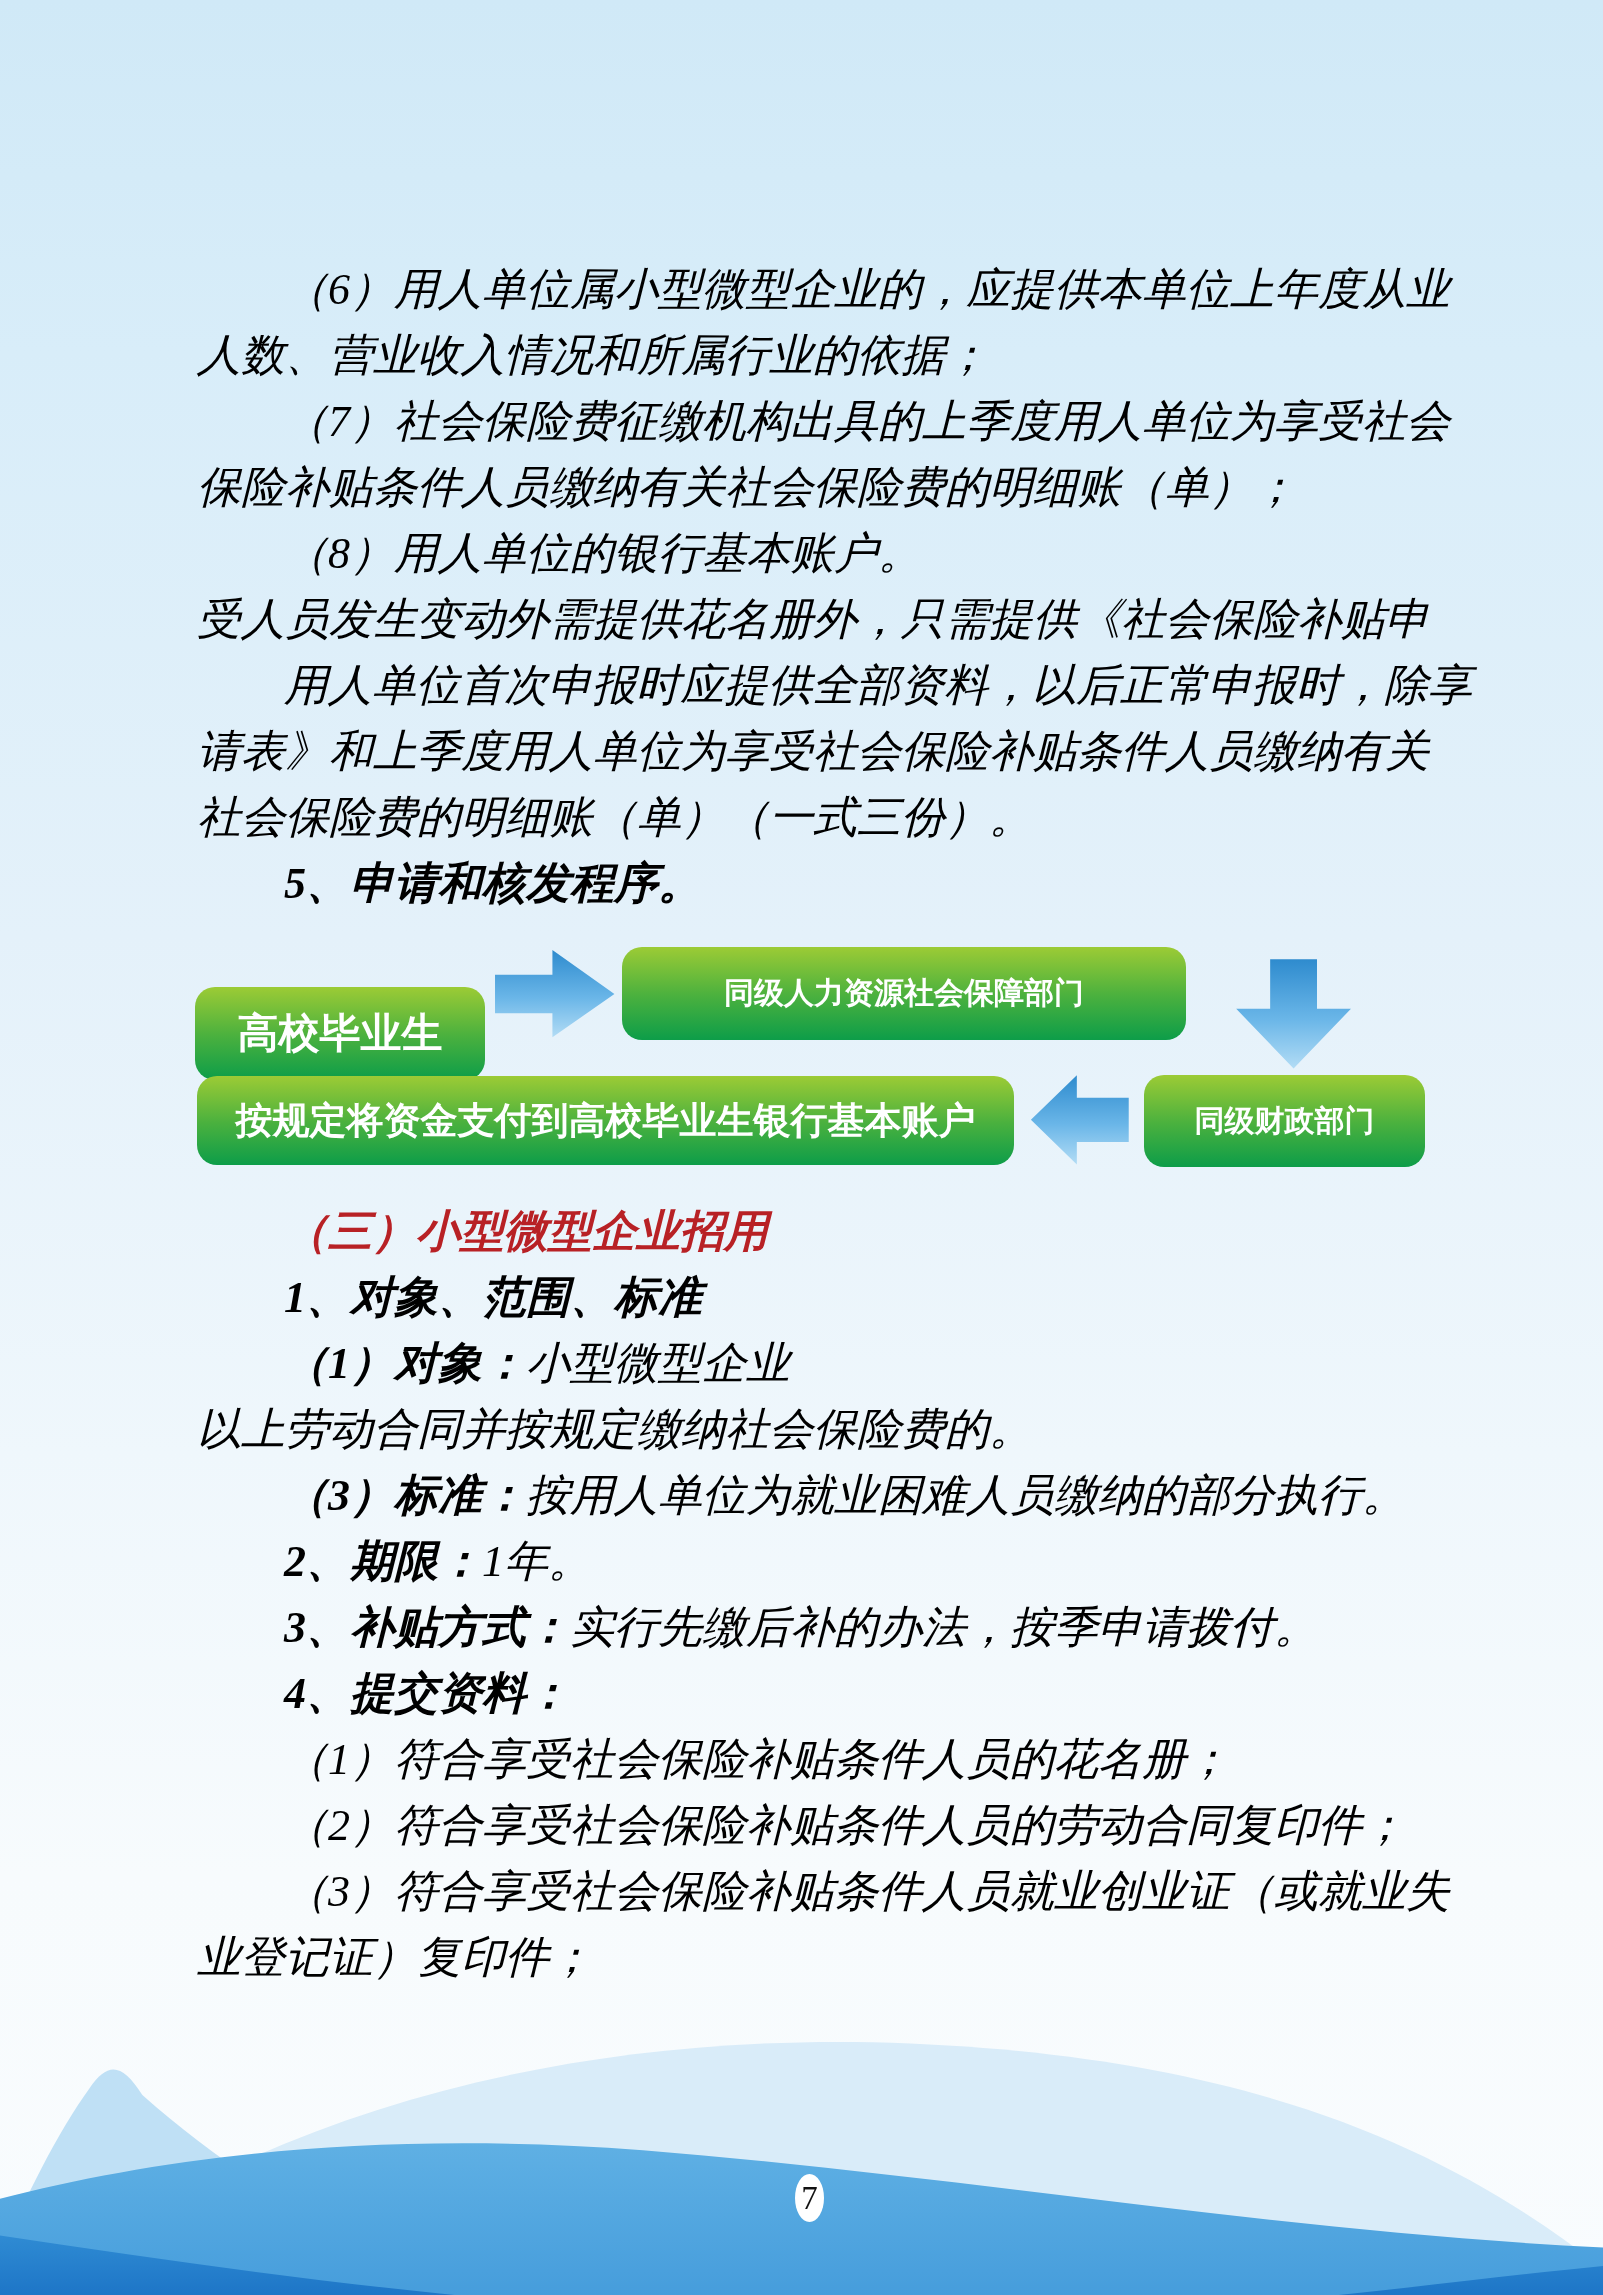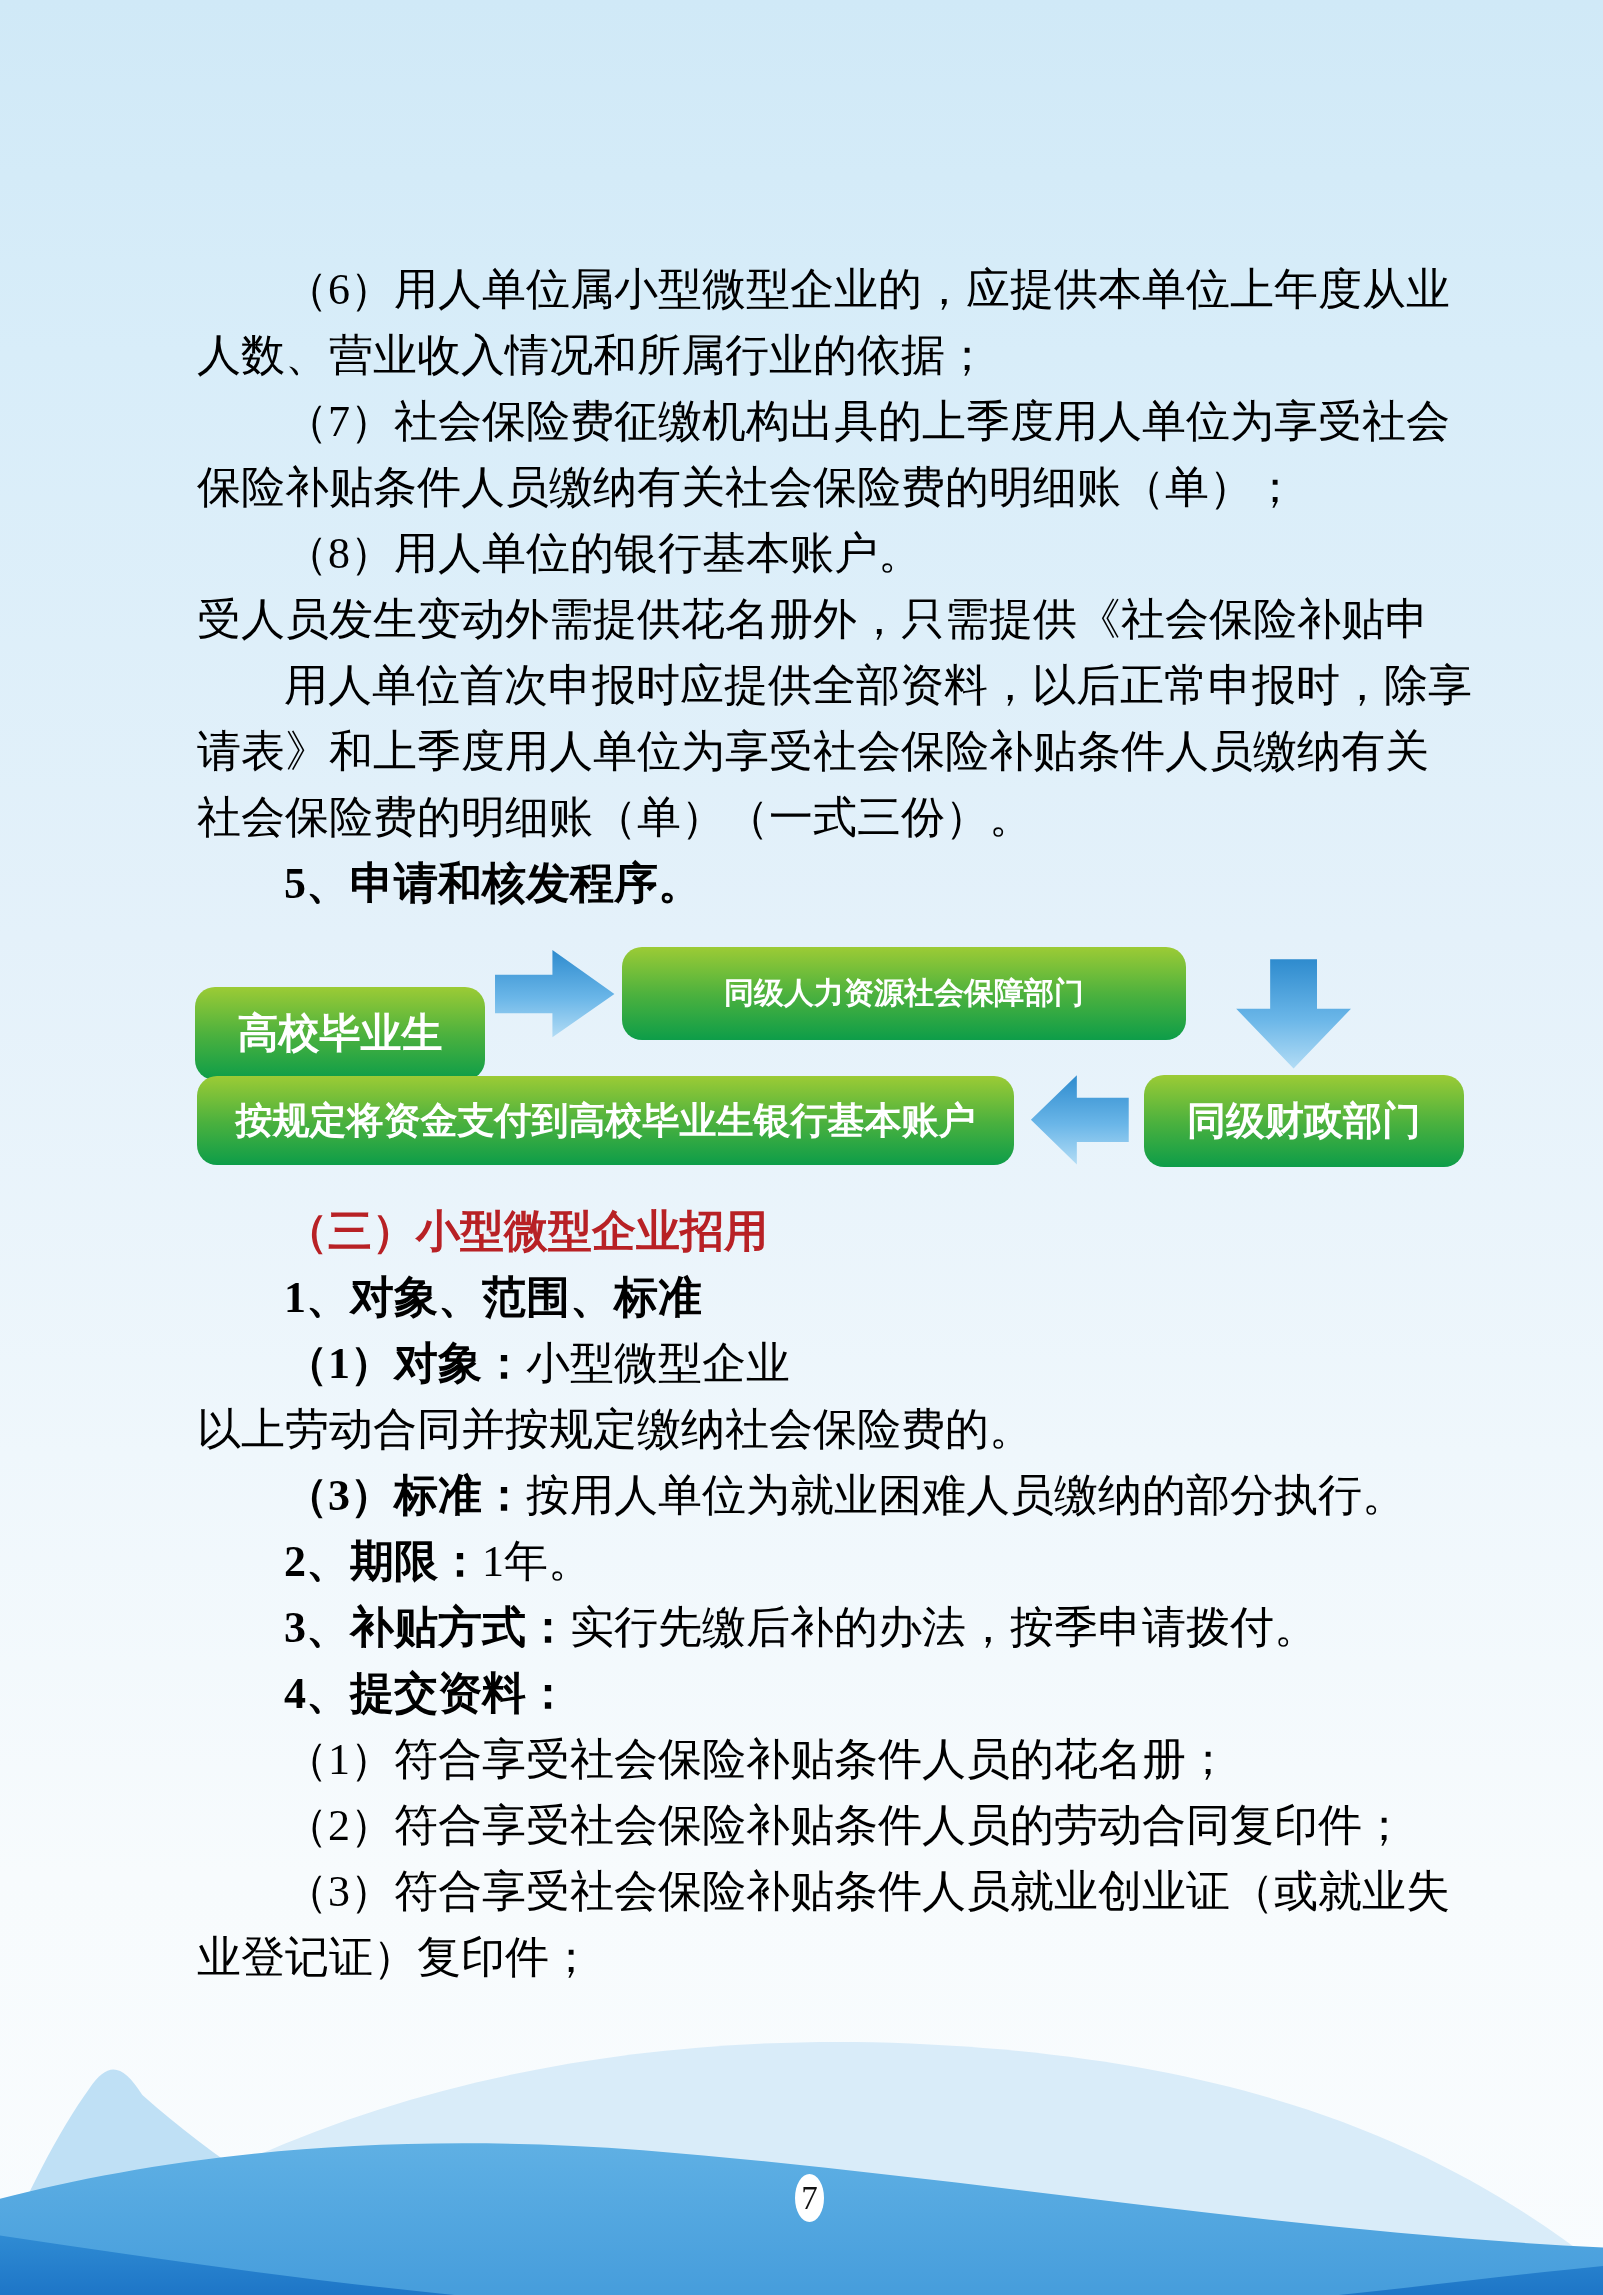--- a/index.html
+++ b/index.html
@@ -6,37 +6,37 @@
   html,body{margin:0;padding:0;background:#9db8c8;}
   .page{
     position:relative; width:1604px; height:2343px; overflow:hidden;
     background:linear-gradient(180deg,#d0e9f7 0%,#d8edf9 15%,#e4f1fa 40%,#eff7fc 62%,#f7fbfd 80%,#f9fcfe 100%);
     font-family:"Liberation Serif","DejaVu Serif",serif;
   }
   
   .textblock{position:absolute;left:197px;width:1230px;font-size:44px;color:#000;}
   .tb1{top:257px;}
   .tb2{top:1199px;}
-  .line{height:66px;line-height:66px;white-space:nowrap;}
+  .line{height:66px;line-height:66px;white-space:nowrap;font-style:italic;}
   .line.ind{text-indent:87px;}
   .seg-regular{font-family:"Liberation Serif","DejaVu Serif",serif;font-weight:400;}
   .seg-bold{font-family:"Liberation Serif","DejaVu Serif",serif;font-weight:700;}
   .seg-red-bold{font-family:"Liberation Serif","DejaVu Serif",serif;font-weight:700;color:#b82125;}
   
   .fbox{
     position:absolute;border-radius:20px;color:#fff;
     display:flex;align-items:center;justify-content:center;
     font-family:"Liberation Sans","DejaVu Sans",sans-serif;font-weight:700;
     background:linear-gradient(180deg,#9ccb35 0%,#4bb13e 52%,#0d9d49 100%);
     text-align:center;
   }
   .fbox1{left:195px;top:947px;width:290px;height:93px;font-size:41px;margin-top:40px;}
   .fbox2{left:622px;top:947px;width:564px;height:93px;font-size:30px;}
   .fbox3{left:197px;top:1076px;width:817px;height:89px;font-size:37px;}
-  .fbox4{left:1144px;top:1075px;width:320px;height:92px;font-size:39px;}
+  .fbox4{left:1144px;top:1075px;width:281px;height:92px;font-size:30px;}
   .flow-arrows{position:absolute;left:0;top:937px;}
   
   .waves{position:absolute;left:0;top:1994px;}
   
   .pagenum{
     position:absolute;left:795px;top:2174px;width:29px;height:48px;
     background:#ffffff;border-radius:50%;
     display:flex;align-items:center;justify-content:center;
     font-family:"Liberation Serif","DejaVu Serif",serif;font-size:33px;color:#111;
   }

